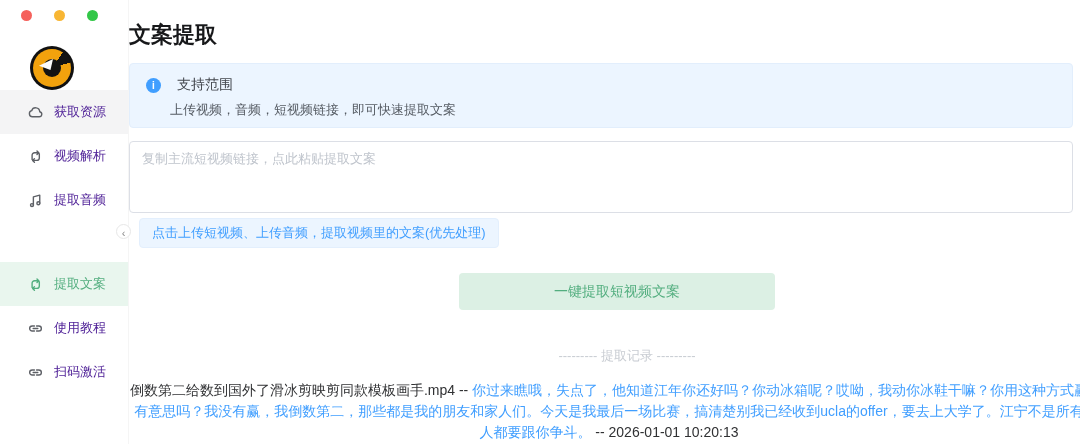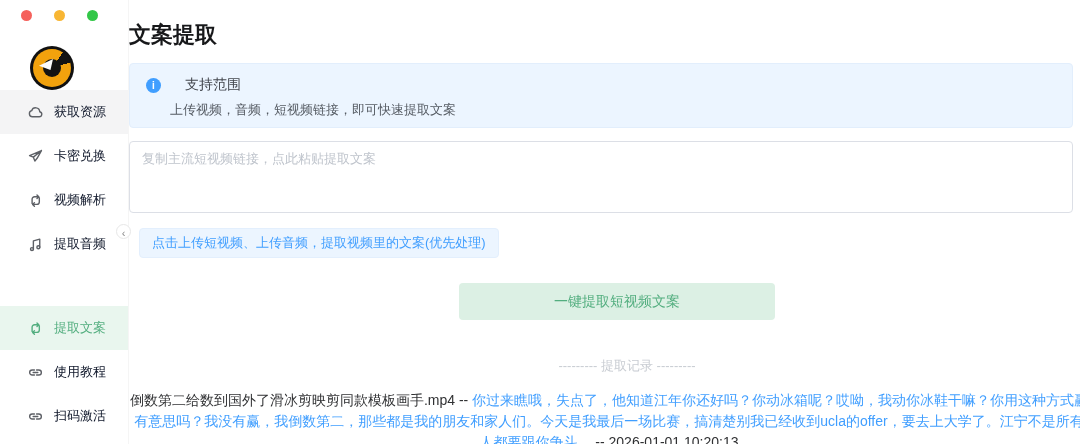--- a/index.html
+++ b/index.html
@@ -18,52 +18,52 @@
           border-radius:50%; background:#111; }
   .logo::before { content:""; position:absolute; inset:3px; border-radius:50%;
           background:conic-gradient(from 35deg,#131313 0 38deg,#f2a20d 38deg 360deg); }
   .logo::after  { content:""; position:absolute; inset:13px; border-radius:50%; background:#131313; }
   .logo .slice { position:absolute; left:9px; top:13px; width:14px; height:11px; z-index:2;
           background:#fcfcfc; clip-path:polygon(0 62%,100% 0,82% 100%); }
   .logo .gbar { position:absolute; right:5px; top:21px; width:8px; height:5px; z-index:2; background:#f2a20d; }
 
   .menu { position:absolute; top:90px; left:0; width:100%; }
   .side-item { display:flex; align-items:center; height:44px; padding-left:27px; gap:10px;
-               font-size:13px; color:#0f172a; cursor:pointer; }
+               font-size:13px; color:#4c1d95; cursor:pointer; }
   .side-item svg { width:17px; height:17px; stroke:#5d6066; stroke-width:1.3;
                    fill:none; stroke-linecap:round; stroke-linejoin:round; flex:none; }
   .side-item.hovered { background:#f4f4f5; }
   .side-item.active { background:#e9f6ee; color:#53ae7f;margin-top:40px; }
   .side-item.active svg { stroke:#53ae7f; }
 
   .collapse { position:absolute; left:116px; top:224px; width:15px; height:15px; z-index:3;
               border-radius:50%; background:#fff; border:1px solid #e7e7e7; cursor:pointer;
               display:flex; align-items:center; justify-content:center; }
   .collapse .chev::after { content:"\2039"; font-size:11px; color:#8a8a8a; line-height:1; }
 
   
   .main { position:absolute; left:129px; top:0; width:944px; height:100%; }
   .page-title { margin-top:20px; font-size:22px; line-height:30px; font-weight:700; color:#17181a; }
 
   .alert { margin-top:13px; height:65px; background:#ecf5ff; border:1px solid #e2eefc;
            border-radius:4px; padding:12px 16px 0; }
-  .alert-head { display:flex; align-items:center; gap:24px; }
+  .alert-head { display:flex; align-items:center; gap:16px; }
   .info-icon { width:15px; height:15px; border-radius:50%; background:#409eff; color:#fff;
                font-size:10px; font-weight:700; display:flex; align-items:center;
                justify-content:center; flex:none; font-style:normal; }
   .info-icon::after { content:"i"; }
   .alert-title { font-size:14px; color:#43474e; }
   .alert-desc { margin-top:7px; padding-left:24px; font-size:13px; color:#555b63; }
 
   .link-input { display:block; margin-top:13px; width:100%; height:72px; resize:none;
                 border:1px solid #dcdfe6; border-radius:4px; outline:none; padding:8px 12px;
                 font-size:13px; color:#303133; font-family:inherit; }
   .link-input::placeholder { color:#bfc4cc; }
 
-  .upload-tag { display:inline-block; margin:15px 0 0 10px; background:#ecf5ff;
+  .upload-tag { display:inline-block; margin:5px 0 0 10px; background:#ecf5ff;
                 border:1px solid #e3effd; border-radius:4px; color:#409eff;
                 font-size:13px; padding:5px 12px; cursor:pointer; }
 
   .extract-btn { display:block; margin:25px 0 0 330px; width:316px; height:37px;
                  background:#dcf0e4; color:#53ae7f; border:none; border-radius:4px;
                  font-size:14px; font-family:inherit; cursor:pointer; }
 
   .records-divider { position:relative; left:26px; margin-top:37px; text-align:center;
                      font-size:13px; color:#c8ccd2; }
 
@@ -87,26 +87,20 @@
       <span class="slice"></span>
       <span class="gbar"></span>
     </div>
 
     <nav class="menu">
       <div class="side-item hovered">
         <svg viewBox="0 0 16 16">
           <path d="M5.2 12 h6.3 a2.4 2.4 0 0 0 .5 -4.75 A3.9 3.9 0 0 0 4.4 6.3 A2.9 2.9 0 0 0 5.2 12 z"></path>
         </svg>
         <span>获取资源</span>
-      </div>
-      <div class="side-item">
-        <svg viewBox="0 0 16 16">
-          <path d="M13.6 2.4 L2.4 7.1 l3.6 1.5 L7.4 12.3 l2.1-2.6 4.1-7.3 z M6 8.6 l7.6-6.2"></path>
-        </svg>
-        <span>卡密兑换</span>
       </div>
       <div class="side-item">
         <svg viewBox="0 0 16 16">
           <path d="M4.8 10.8 V6.8 a2.3 2.3 0 0 1 2.3-2.3 h4 M11.1 4.5 l-1.7-1.7 M11.1 4.5 l-1.7 1.7 M11.6 5.4 v4 a2.3 2.3 0 0 1 -2.3 2.3 h-4 M5.3 11.7 l1.7-1.7 M5.3 11.7 l1.7 1.7"></path>
         </svg>
         <span>视频解析</span>
       </div>
       <div class="side-item">
         <svg viewBox="0 0 16 16">
           <path d="M6 12.3 V4.6 l6-1.6 v7.6"></path>

